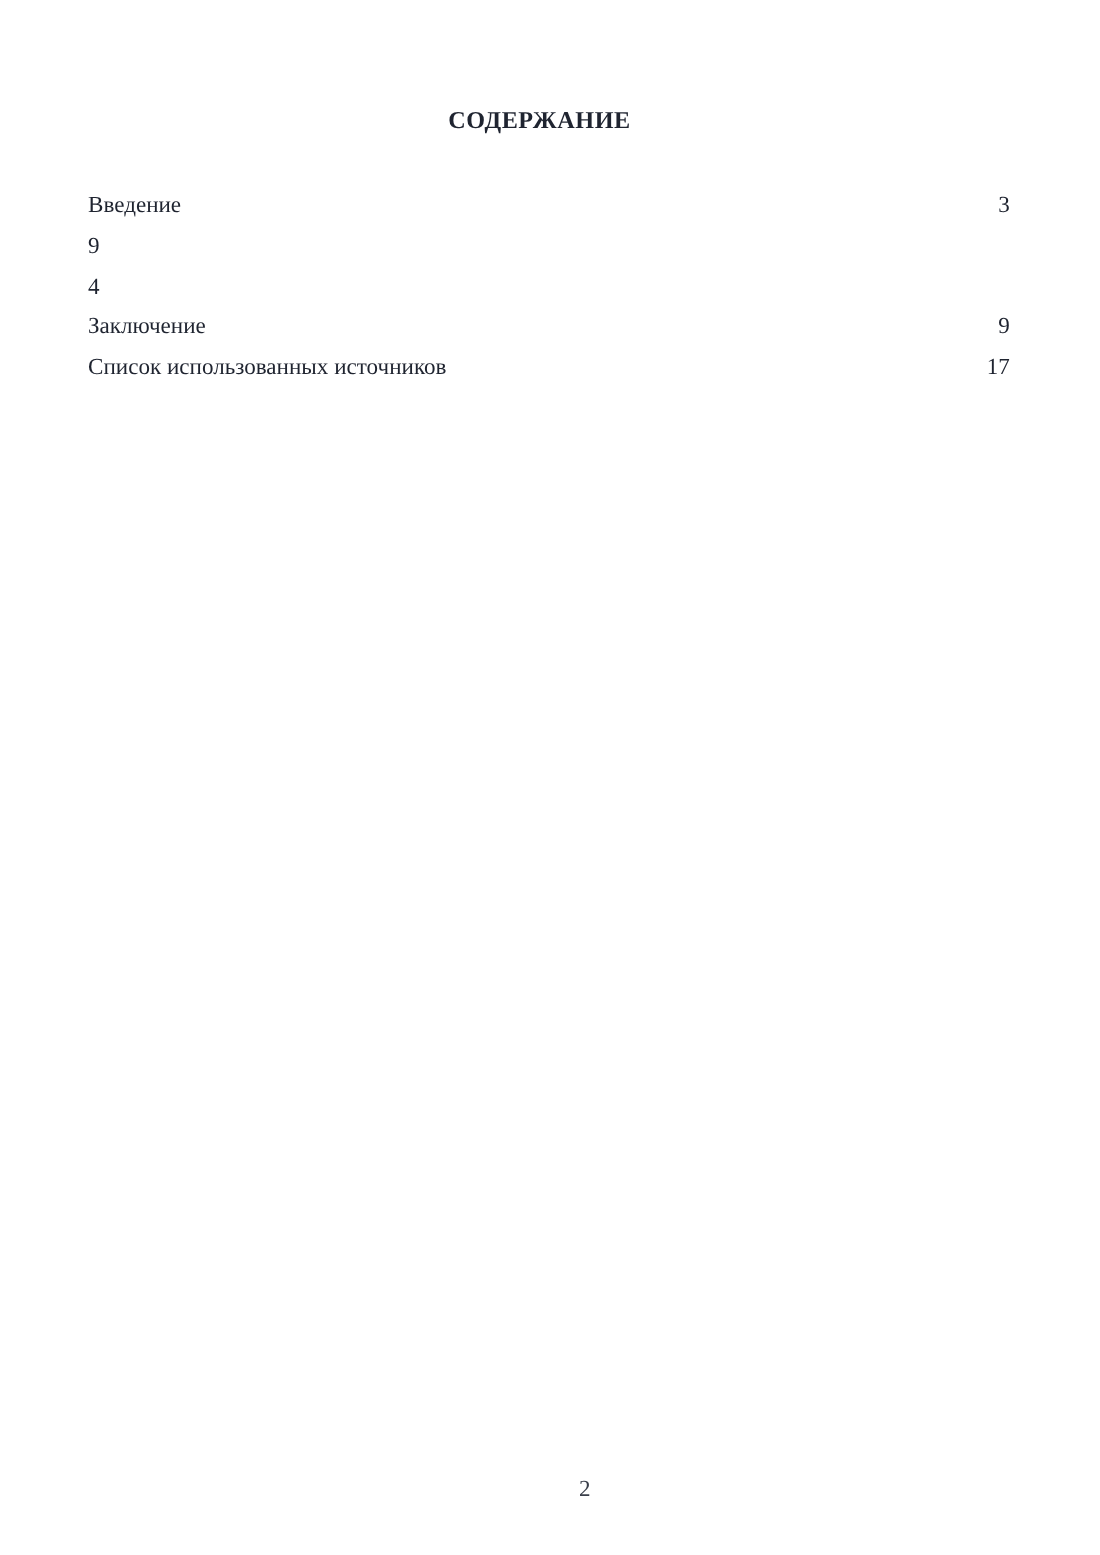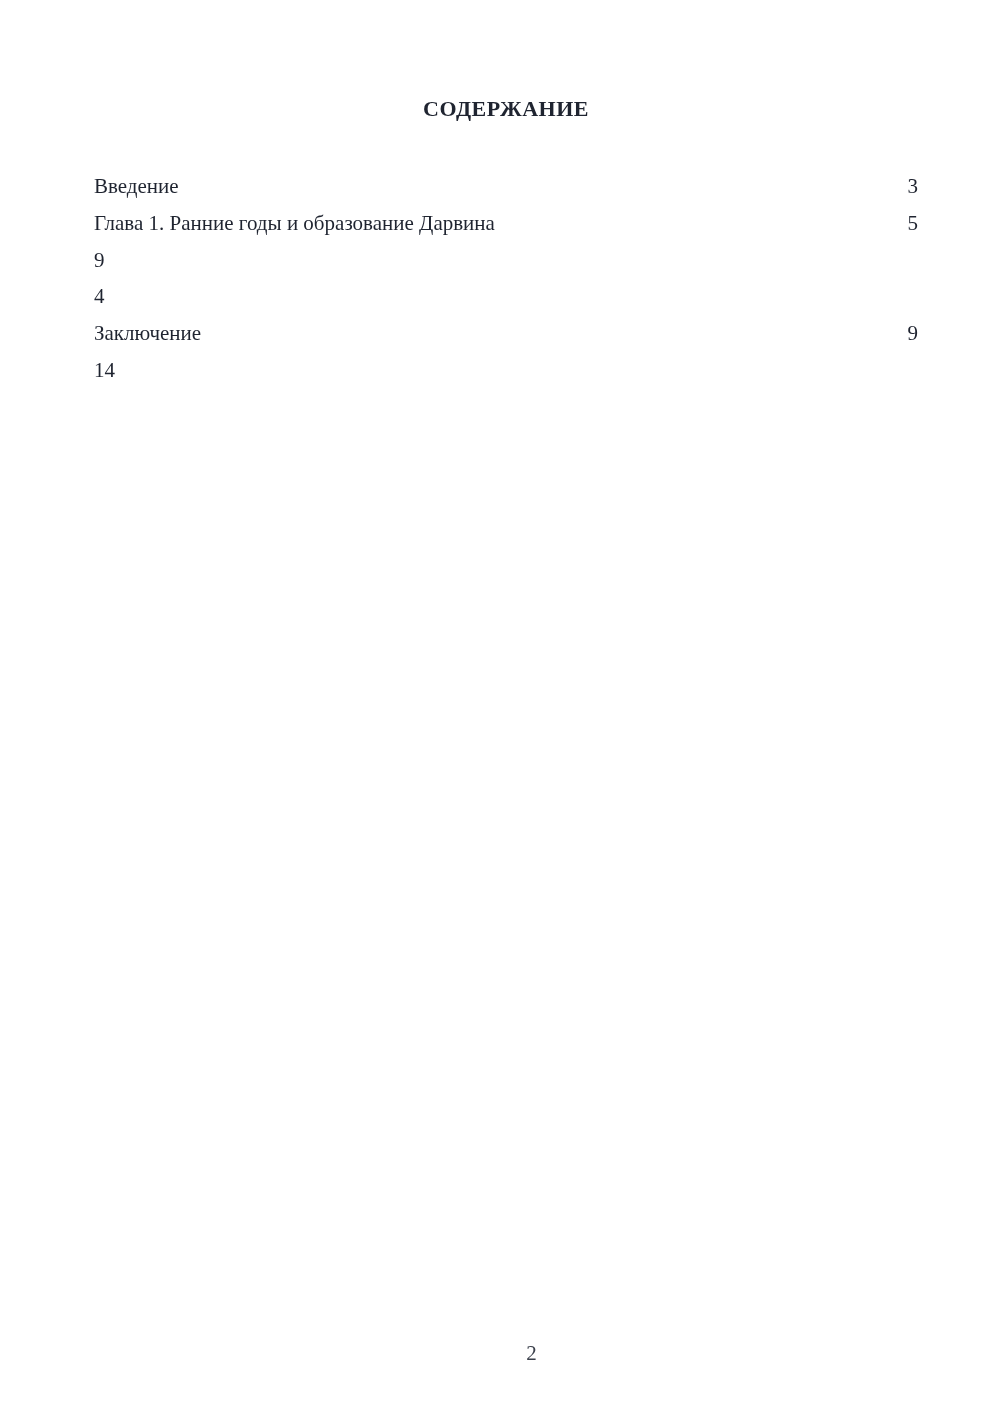--- a/index.html
+++ b/index.html
@@ -13,37 +13,38 @@
     font-family: "Liberation Serif", "DejaVu Serif", serif;
     color: #1f2430;
     position: relative;
     overflow: hidden;
   }
   .page {
     position: relative;
     width: 1000px;
     height: 1414px;
     box-sizing: border-box;
-    padding: 96px 82px 0 94px;
+    padding: 96px 82px 0 63px;
   }
   .toc-heading {
     text-align: center;
     font-weight: bold;
     font-size: 22px;
     letter-spacing: 0.5px;
     margin: 0 0 46px 0;
   }
   .toc-list {
     font-size: 21px;
   }
   .toc-row {
     display: flex;
     justify-content: space-between;
     align-items: flex-end;
     line-height: 1.75;
+    margin-left: 17px;
   }
   .toc-title {
     width: 660px;
   }
   .toc-page {
     text-align: right;
     white-space: nowrap;
   }
   .footer-page-number {
     position: absolute;
@@ -62,41 +63,38 @@
 
   <h1 class="toc-heading">СОДЕРЖАНИЕ</h1>
 
   <div class="toc-list">
 
     <div class="toc-row">
       <span class="toc-title">Введение</span>
       <span class="toc-page">3</span>
     </div>
 
-    <div class="toc-row">
-      <span class="toc-title">Глава 1. Ранние годы и образование Дарвина</span>
-      <span class="toc-page">5</span>
-    </div>
 
 
     <div class="toc-row">
       <span class="toc-page">9</span>
     </div>
 
 
     <div class="toc-row">
       <span class="toc-page">4</span>
     </div>
 
     <div class="toc-row">
       <span class="toc-title">Заключение</span>
       <span class="toc-page">9</span>
     </div>
 
     <div class="toc-row">
-      <span class="toc-page">14</span>
+      <span class="toc-title">Список использованных источников</span>
+      <span class="toc-page">17</span>
     </div>
 
   </div>
 
   <div class="footer-page-number">2</div>
 
 </div>
 
 </body></html>

